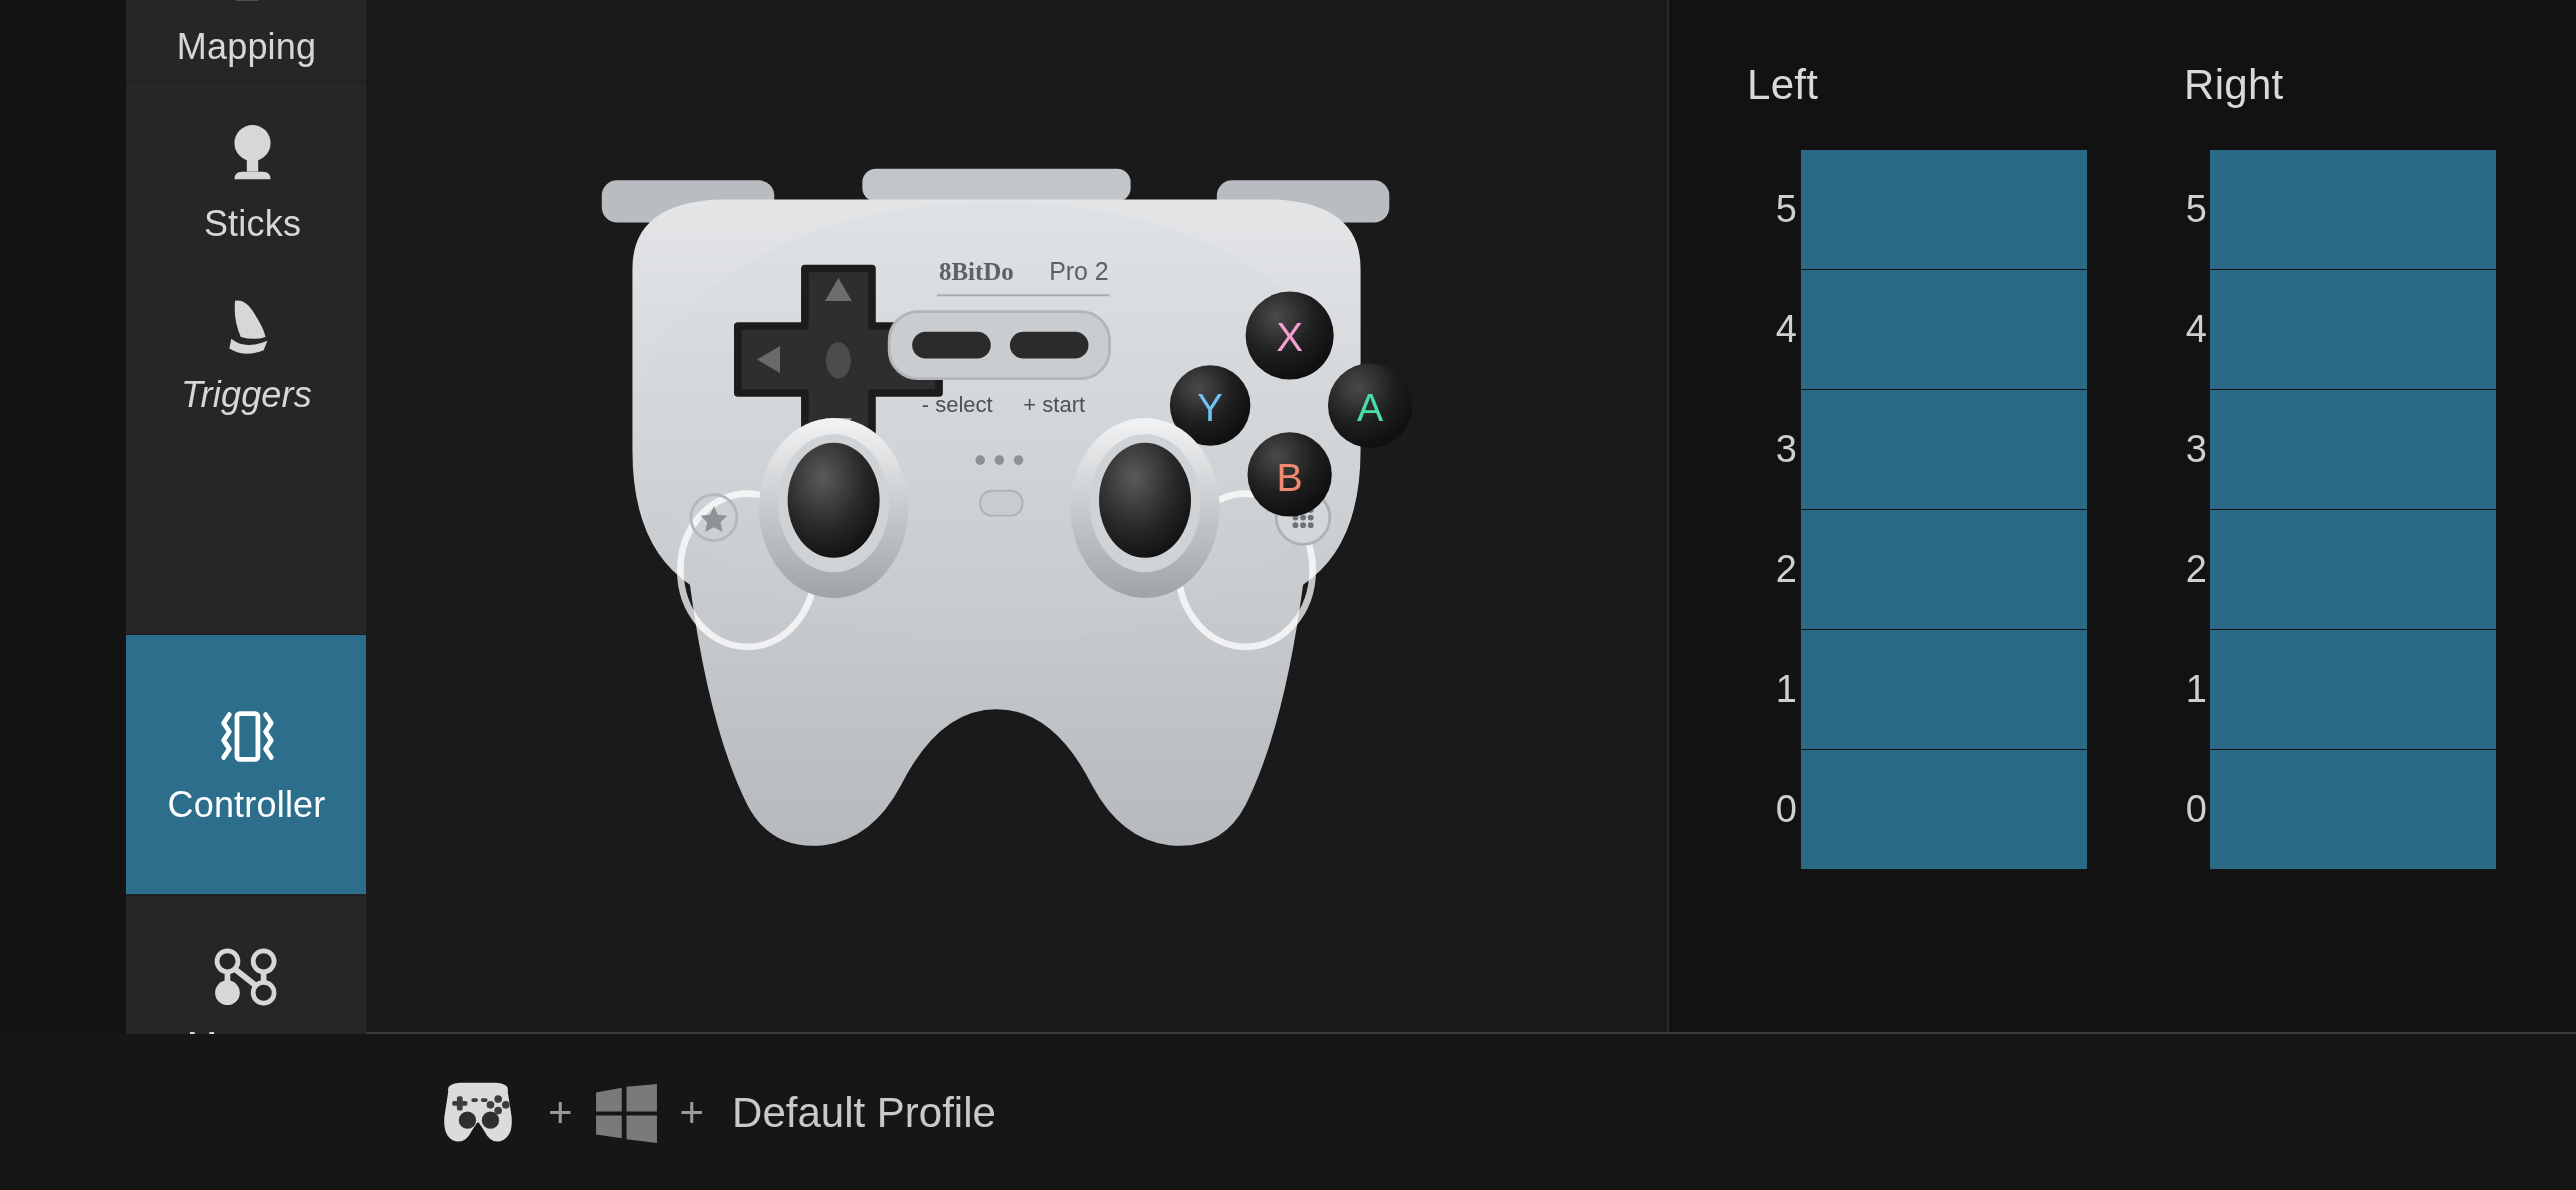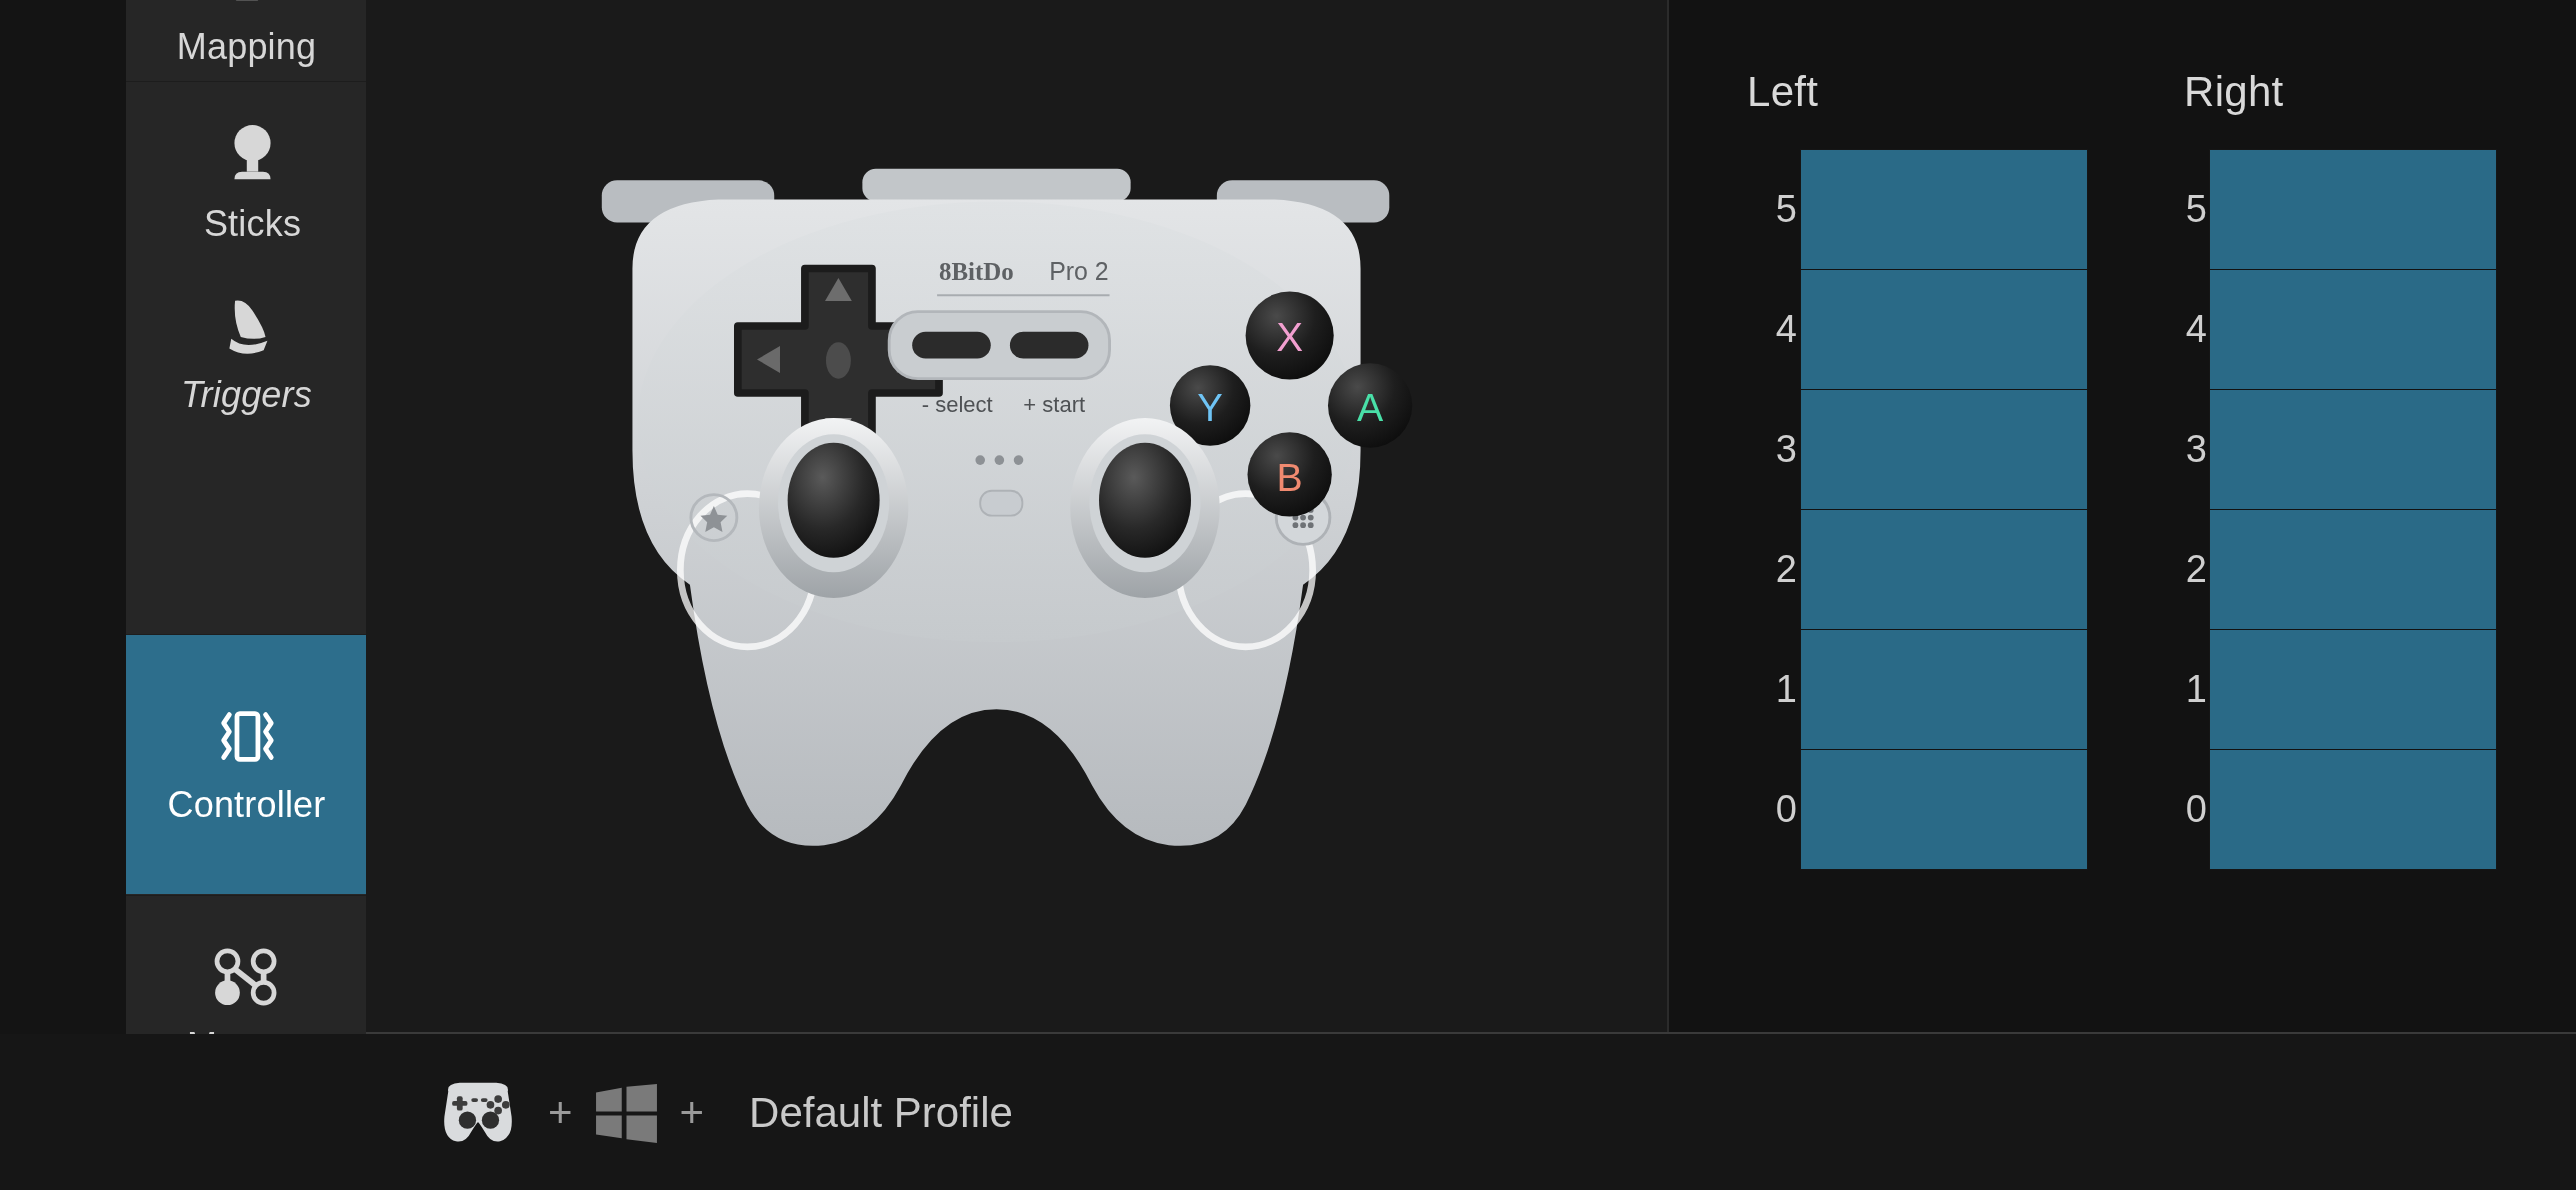--- a/index.html
+++ b/index.html
@@ -57,21 +57,21 @@
   .controller-wrap{
     position:absolute; left:460px; top:134px; width:1073px; height:748px;
   }
   .ctrl-svg{ width:100%; height:100%; display:block; }
 
   
   .vib-panel{
     position:absolute; left:1668px; top:0; width:909px; height:1033px;
   }
   .vib-title{
-    position:absolute; top:71px; font-size:42px; color:#d9d9d9;
+    position:absolute; top:64px; font-size:42px; color:#d9d9d9;
     letter-spacing:0.3px; line-height:1; white-space:nowrap;
   }
   .vib-title-left { left:1747px; }
   .vib-title-right{ left:2156px;margin-left:28px; }
 
   .vib-grid{
     position:absolute; width:288px; height:721px;
     display:flex; flex-direction:column;
     border:1px solid #151515;
   }
@@ -95,21 +95,21 @@
     position:absolute; left:0; top:1034px; width:2576px; height:156px;
     background:#161616;
   }
   .profile-row{
     position:absolute; left:431px; top:35px; height:88px;
     display:flex; align-items:center; gap:23px;
   }
   .gamepad-mini{ width:94px; height:71px; display:block; }
   .plus-sign{ font-size:42px; color:#9a9a9a; line-height:1; }
   .win-logo{ width:61px; height:59px; display:block; }
-  .profile-name{ font-size:42px; color:#c9c9c9; margin-left:22px; line-height:1; white-space:nowrap; }
+  .profile-name{ font-size:42px; color:#c9c9c9; margin-left:5px; line-height:1; white-space:nowrap; }
 
   .btn-row{
     position:absolute; right:29px; top:25px;
     display:flex; align-items:center; gap:59px;
   }
   .btn{
     display:flex; align-items:center; justify-content:center; gap:17px;
     border-radius:54px; line-height:1; white-space:nowrap;
   }
   .btn-reset{

